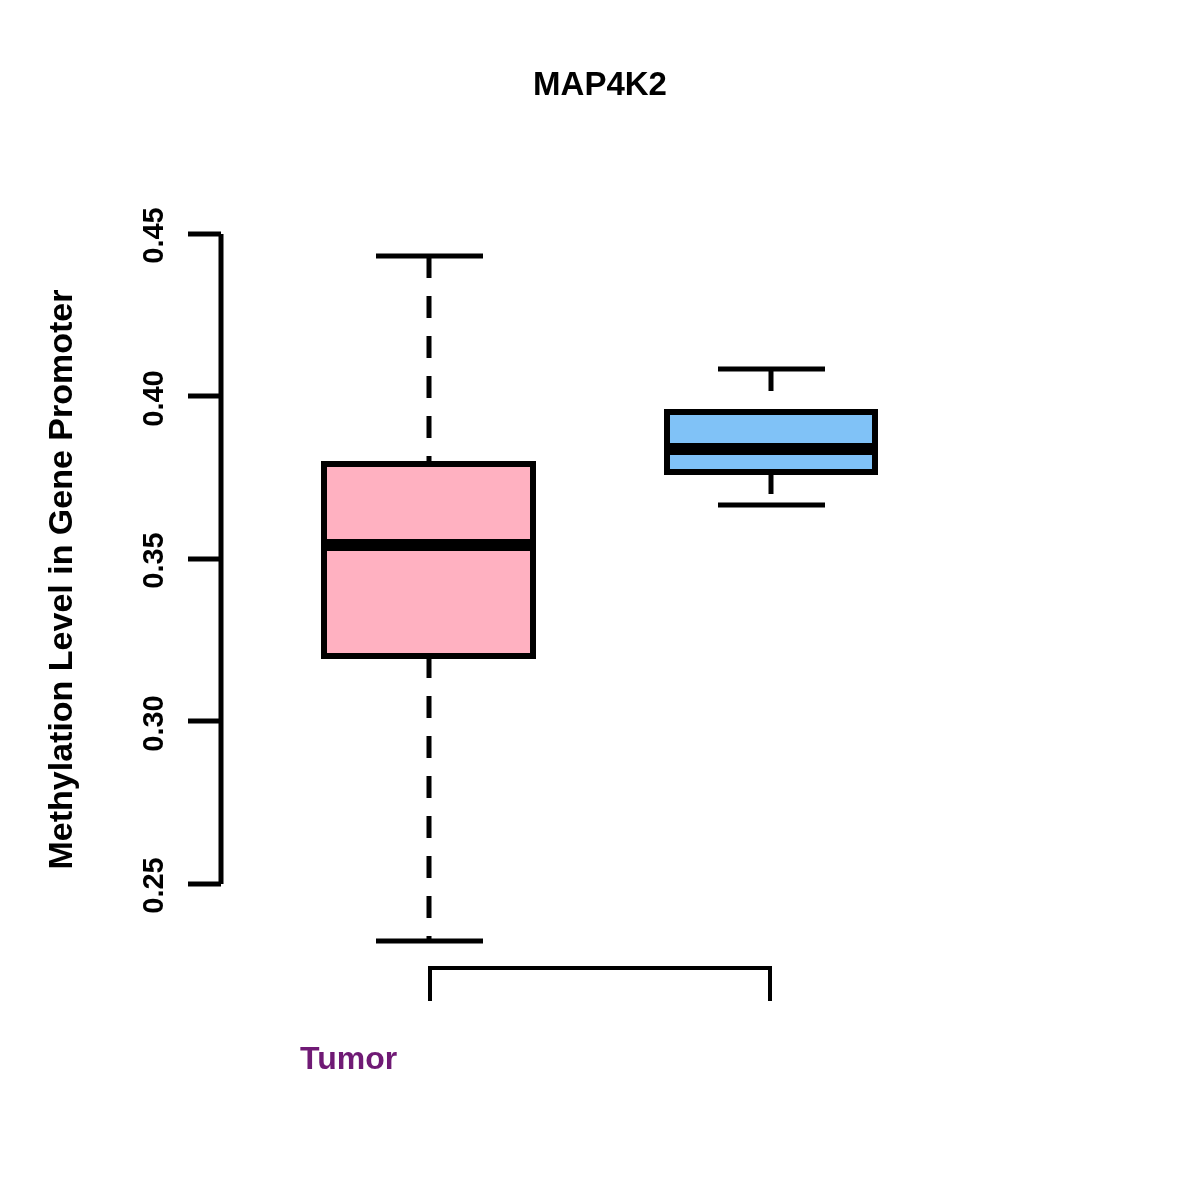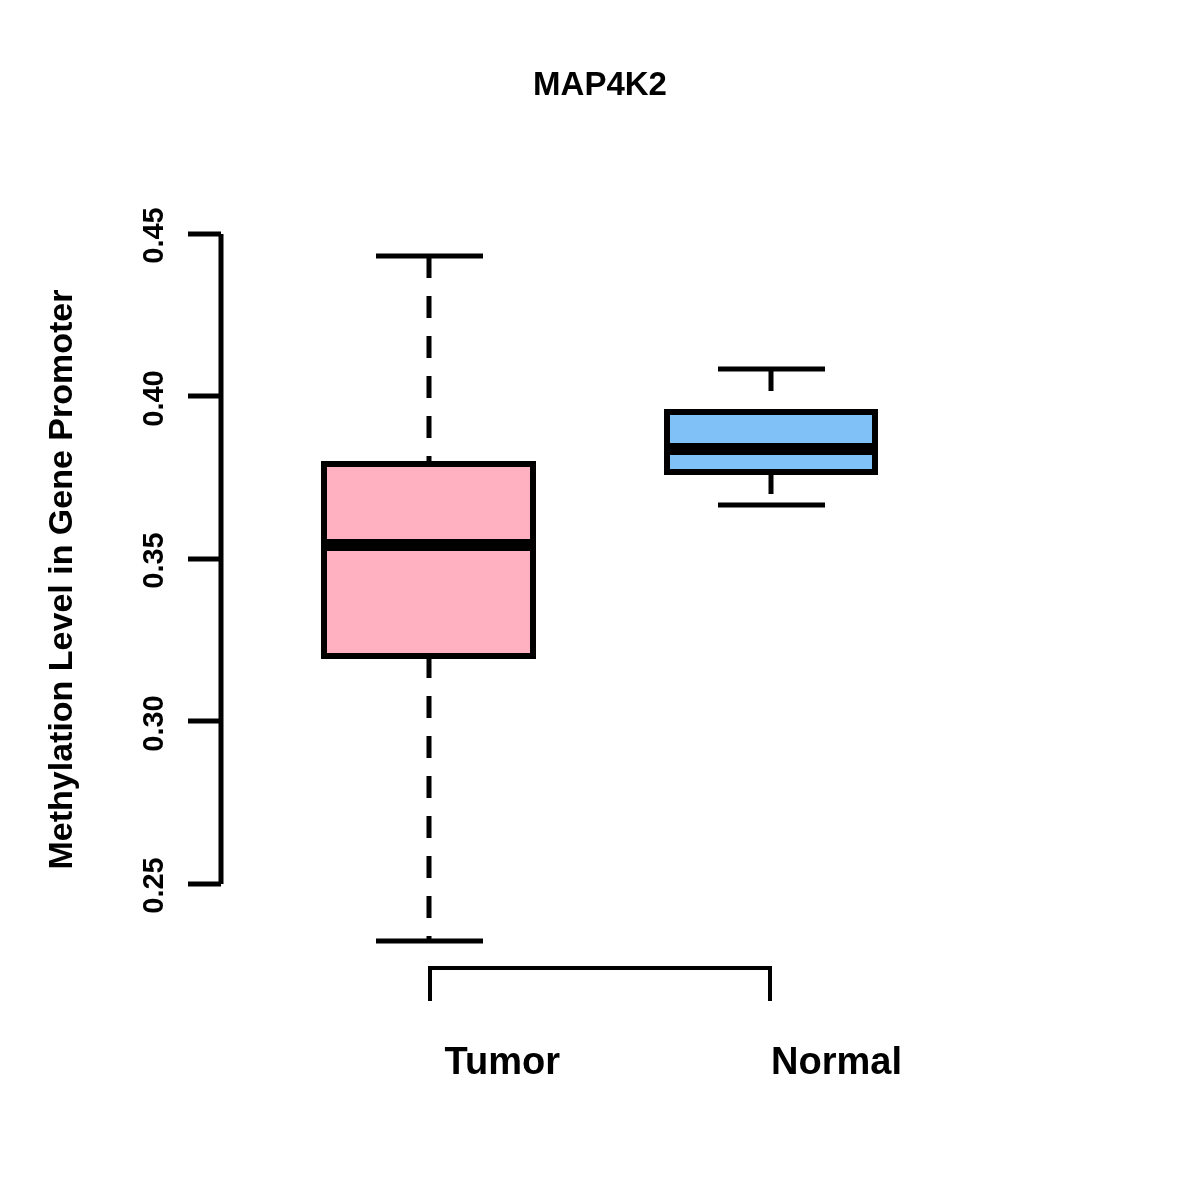--- a/index.html
+++ b/index.html
@@ -50,23 +50,23 @@
     color: #000000;
     transform: rotate(-90deg);
     transform-origin: center center;
     white-space: nowrap;
     text-align: center;
     width: 120px;
   }
   .xlab {
     position: absolute;
     font-weight: bold;
-    font-size: 38px;
-    color: #000000;
-    text-align: right;
+    font-size: 32px;
+    color: #701a75;
+    text-align: left;
     white-space: nowrap;
     width: 260px;
   }
   svg.canvas {
     position: absolute;
     left: 0;
     top: 0;
   }
 </style>
 </head>
@@ -80,21 +80,20 @@
 
   <div class="ylab">Methylation Level in Gene Promoter</div>
 
   <div class="ytick-label" style="left:93px; top:869px;">0.25</div>
   <div class="ytick-label" style="left:93px; top:707px;">0.30</div>
   <div class="ytick-label" style="left:93px; top:544px;">0.35</div>
   <div class="ytick-label" style="left:93px; top:382px;">0.40</div>
   <div class="ytick-label" style="left:93px; top:219px;">0.45</div>
 
   <div class="xlab" style="left:300px; top:1040px;">Tumor</div>
-  <div class="xlab" style="left:642px; top:1040px;">Normal</div>
 
   <svg class="canvas" width="1200" height="1200">
 
     <g>
       <line x1="221" y1="234" x2="221" y2="884" stroke="#000" stroke-width="5"></line>
       <line x1="188" y1="884" x2="221" y2="884" stroke="#000" stroke-width="5"></line>
       <line x1="188" y1="721" x2="221" y2="721" stroke="#000" stroke-width="5"></line>
       <line x1="188" y1="559" x2="221" y2="559" stroke="#000" stroke-width="5"></line>
       <line x1="188" y1="396" x2="221" y2="396" stroke="#000" stroke-width="5"></line>
       <line x1="188" y1="234" x2="221" y2="234" stroke="#000" stroke-width="5"></line>

